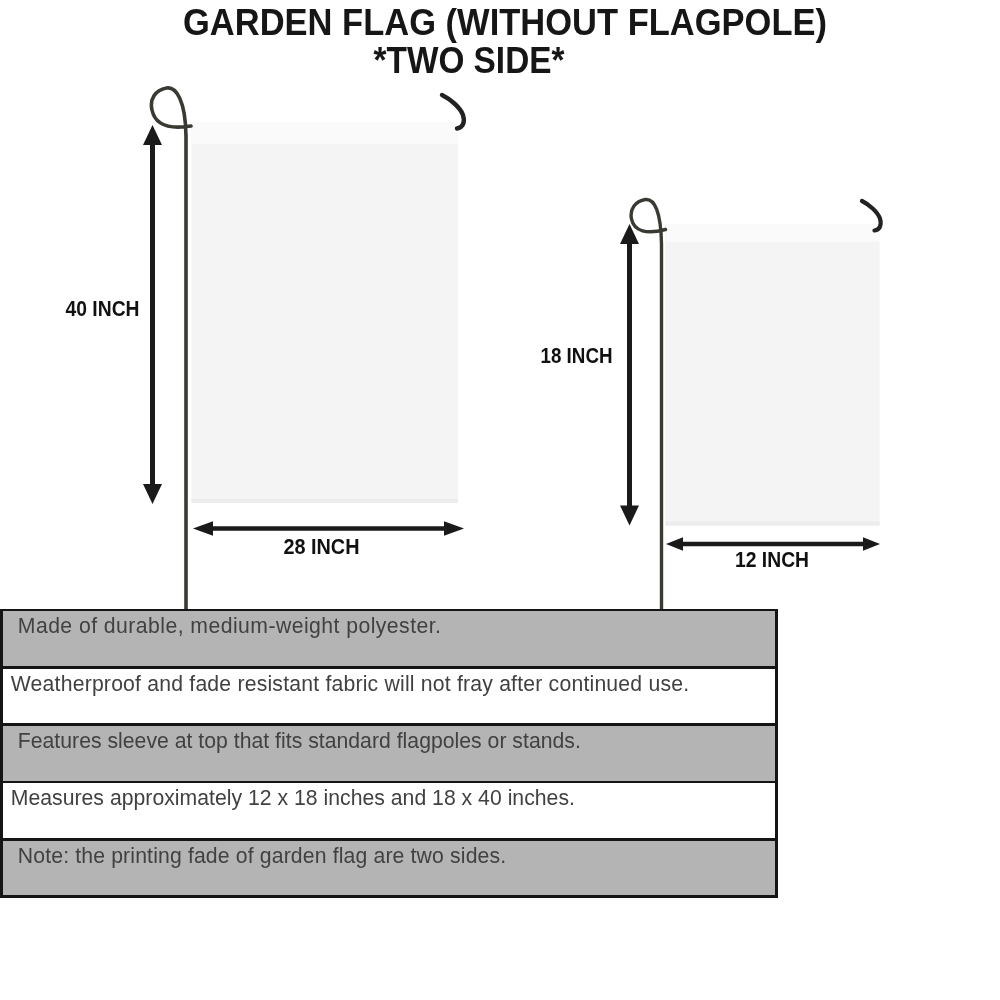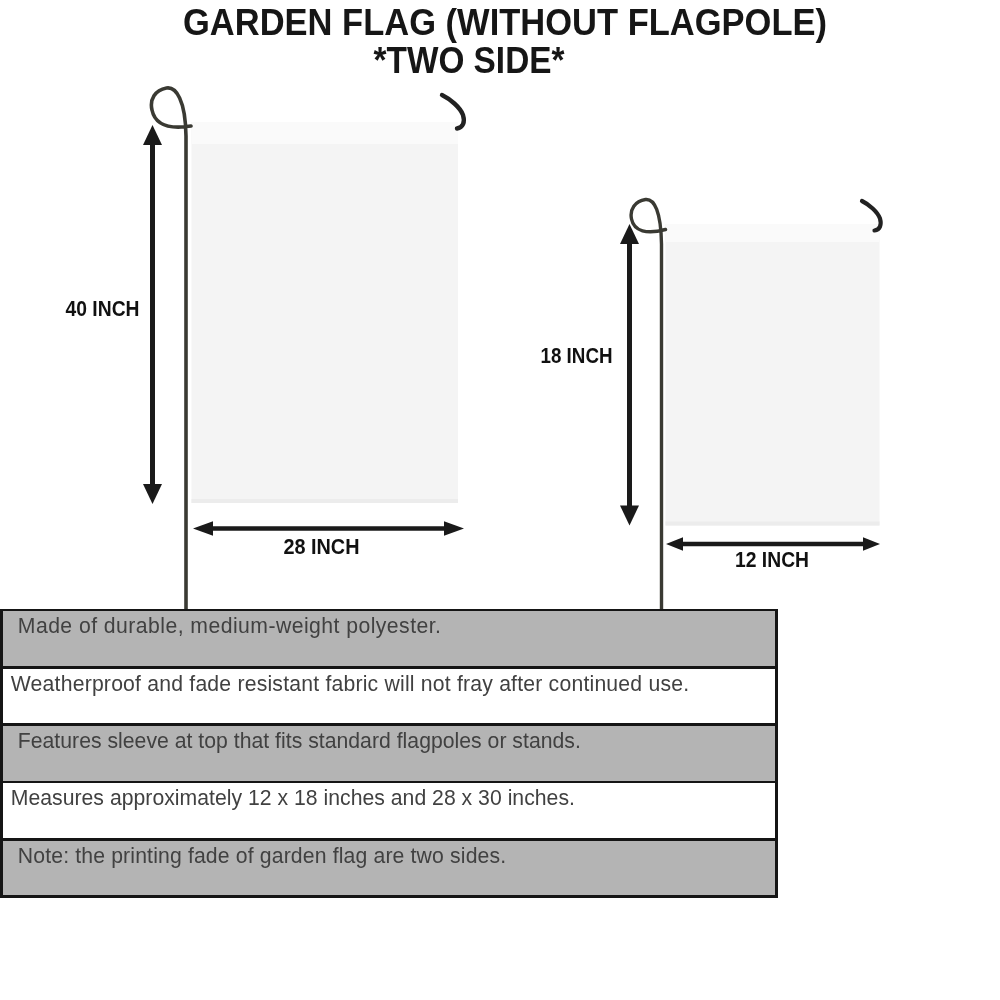--- a/index.html
+++ b/index.html
@@ -64,18 +64,18 @@
 
 <div class="tbl">
   <div class="sep"></div>
   <div class="inner">
     <div class="row g ls1">Made of durable, medium-weight polyester.</div>
     <div class="sep"></div>
     <div class="row w ls2">Weatherproof and fade resistant fabric will not fray after continued use.</div>
     <div class="sep"></div>
     <div class="row g ls3">Features sleeve at top that fits standard flagpoles or stands.</div>
     <div class="sep"></div>
-    <div class="row w ls3">Measures approximately 12 x 18 inches and 28 x 30 inches.</div>
+    <div class="row w ls3">Measures approximately 12 x 18 inches and 18 x 40 inches.</div>
     <div class="sep"></div>
     <div class="row g ls5">Note: the printing fade of garden flag are two sides.</div>
   </div>
   <div class="sep"></div>
 </div>
 
 </body></html>

